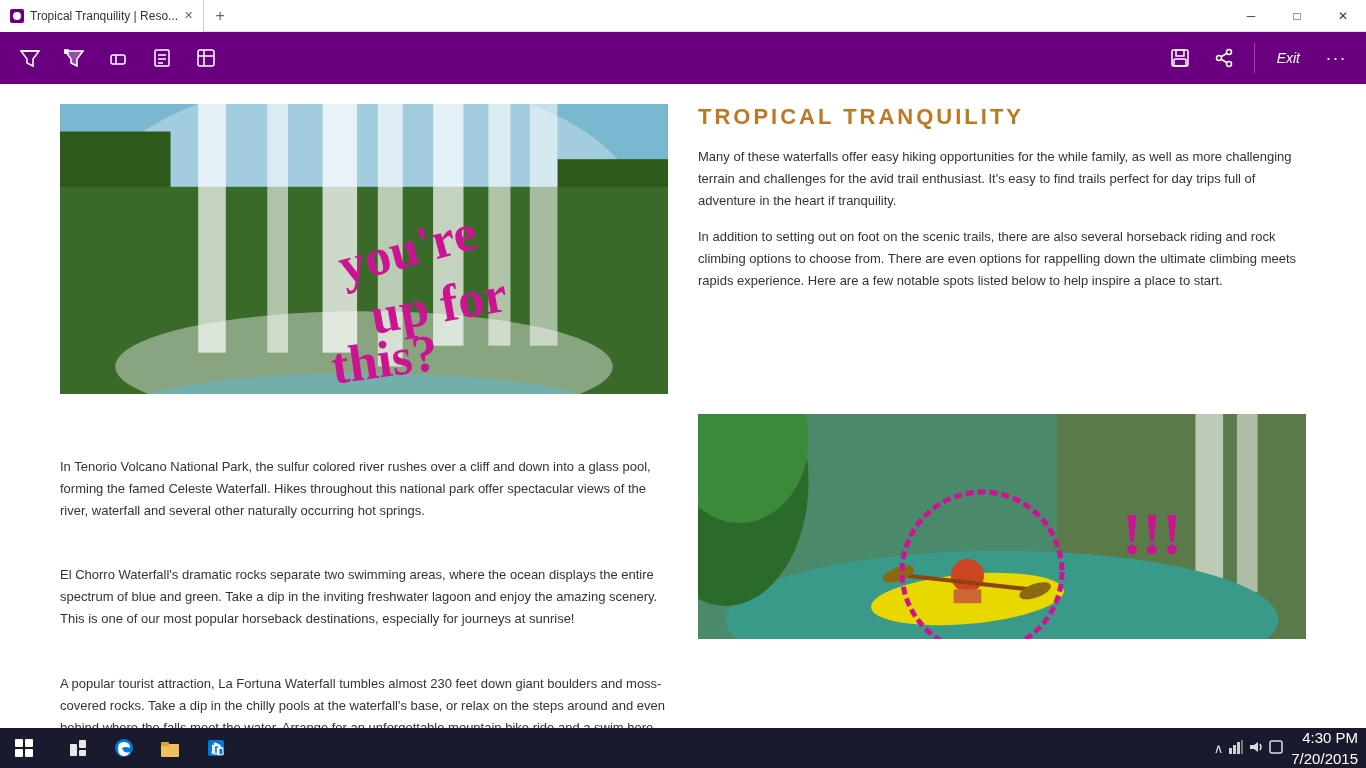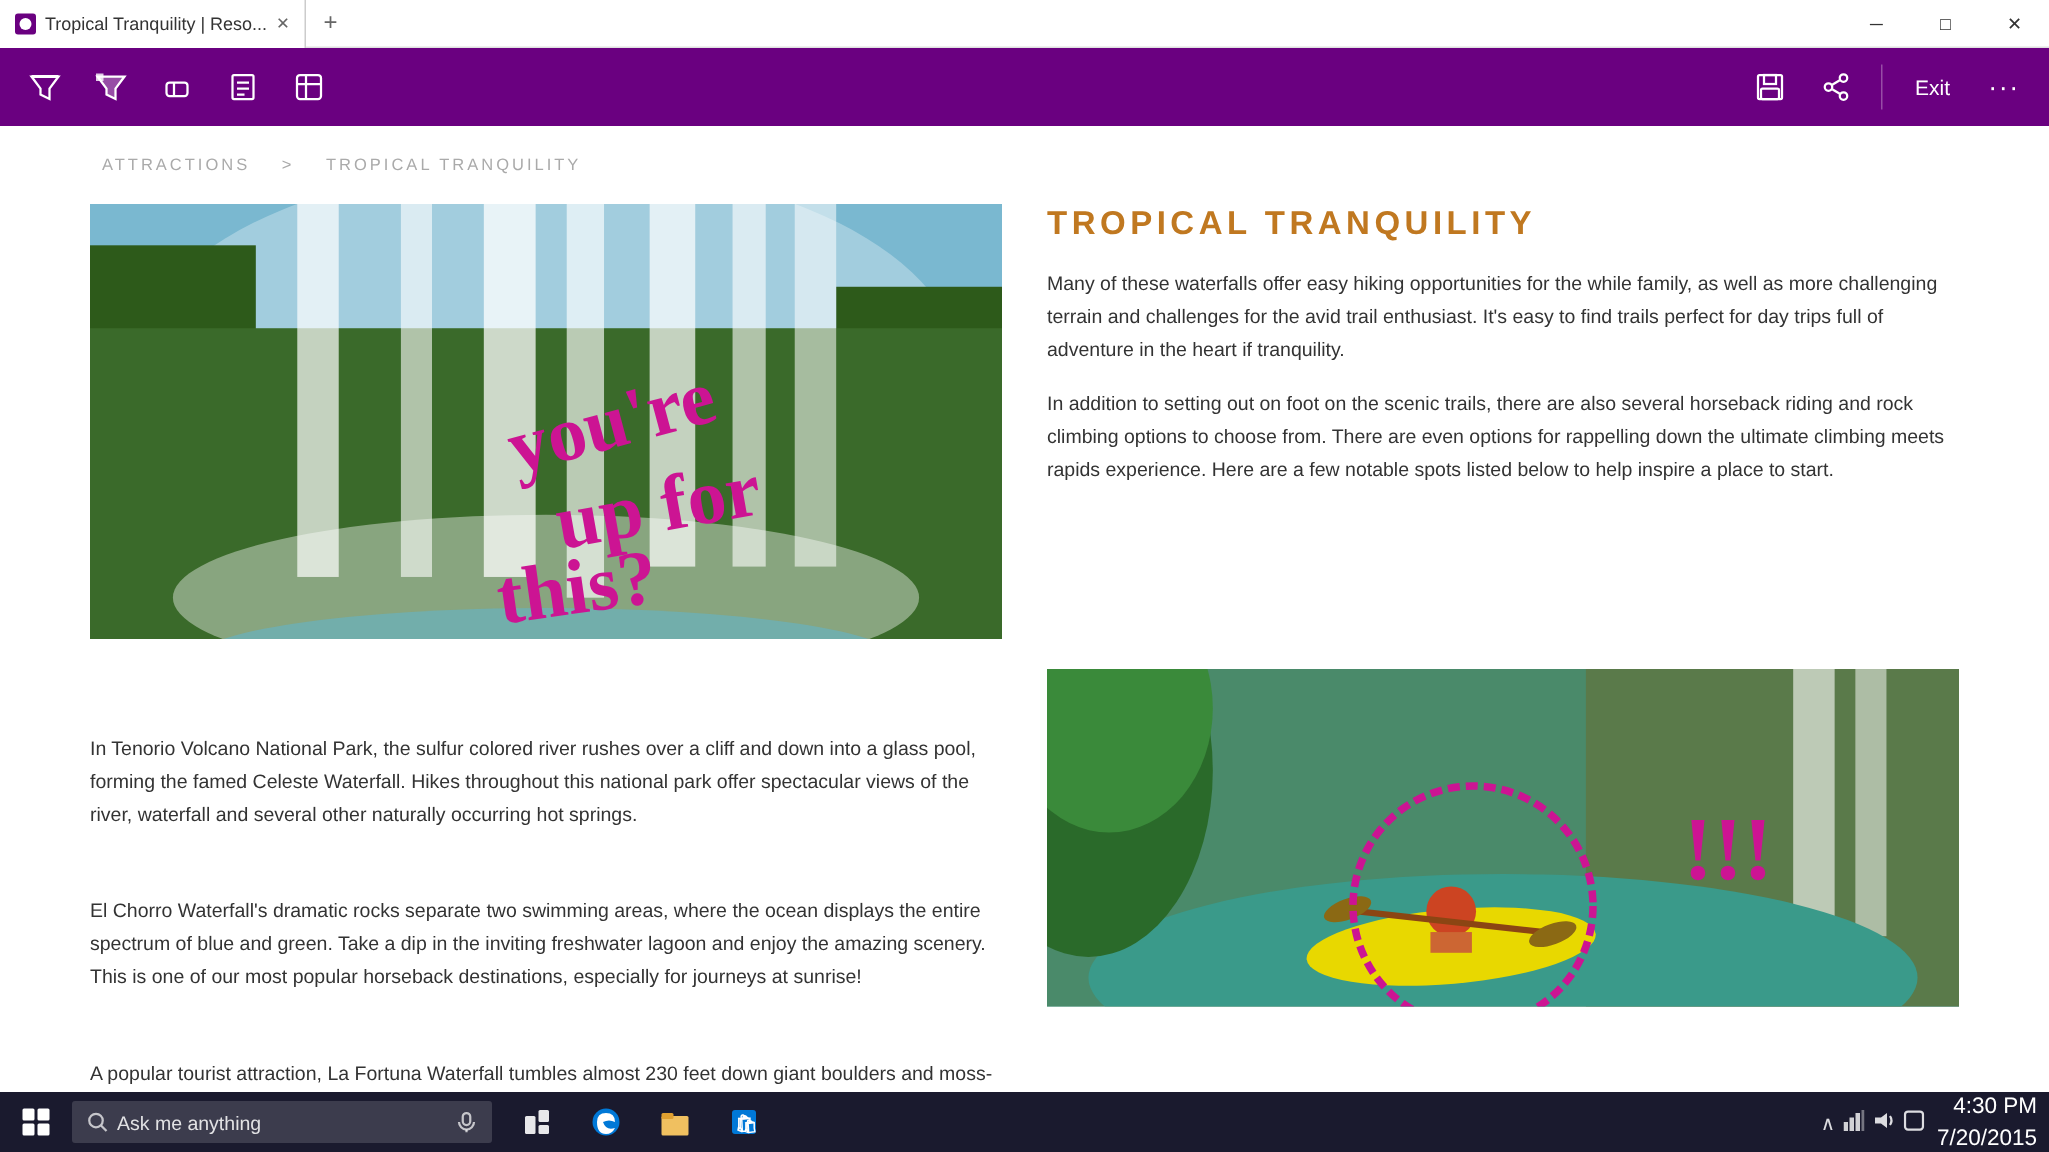--- a/index.html
+++ b/index.html
@@ -81,20 +81,21 @@
       width: 1px; height: 30px; background: rgba(255,255,255,0.3); margin: 0 4px;
     }
     .toolbar-right {
       margin-left: auto;
       display: flex; align-items: center; gap: 8px;
     }
     .exit-btn {
       background: transparent; border: none;
       color: white; font-size: 14px; cursor: pointer;
       padding: 6px 10px;
+      font-style: italic;
     }
 
     
     #content-area {
       height: calc(768px - 32px - 52px - 40px);
       overflow-y: auto;
       background: #fff;
       padding: 20px 60px;
     }
 
@@ -290,25 +291,20 @@
         </svg>
     </div>
     <div class="tool-separator"></div>
     <button class="exit-btn">Exit</button>
     <div class="tool-btn" style="font-size:18px;color:white;letter-spacing:1px;">···</div>
   </div>
 </div>
 
 <div id="content-area">
 
-  <div class="breadcrumb">
-    <span>ATTRACTIONS</span>
-    <span>&gt;</span>
-    <span>TROPICAL TRANQUILITY</span>
-  </div>
 
   <div class="two-col">
 
     <div style="position:relative;">
       <div class="img-placeholder waterfall">
         <svg width="100%" height="290" viewBox="0 0 440 290" xmlns="http://www.w3.org/2000/svg" preserveAspectRatio="xMidYMid slice">
 
           <rect width="440" height="290" fill="#7ab8d0"></rect>
 
           <ellipse cx="220" cy="120" rx="200" ry="100" fill="rgba(255,255,255,0.3)"></ellipse>
@@ -410,32 +406,20 @@
 <div id="taskbar">
   <div class="start-btn">
     <div class="start-icon">
       <div></div>
       <div></div>
       <div></div>
       <div></div>
     </div>
   </div>
 
-  <div class="search-area">
-    <svg width="14" height="14" viewBox="0 0 14 14" fill="none">
-        <circle cx="6" cy="6" r="4.5" stroke="rgba(255,255,255,0.7)" stroke-width="1.5"></circle>
-        <line x1="9.5" y1="9.5" x2="13" y2="13" stroke="rgba(255,255,255,0.7)" stroke-width="1.5"></line>
-      </svg>
-    <span class="search-text">Ask me anything</span>
-    <svg style="margin-left:auto;" width="14" height="14" viewBox="0 0 14 14" fill="none">
-        <rect x="4.5" y="1" width="5" height="8" rx="2.5" stroke="rgba(255,255,255,0.7)" stroke-width="1.5"></rect>
-        <path d="M2 7c0 2.8 2.2 5 5 5s5-2.2 5-5" stroke="rgba(255,255,255,0.7)" stroke-width="1.5" fill="none"></path>
-        <line x1="7" y1="12" x2="7" y2="14" stroke="rgba(255,255,255,0.7)" stroke-width="1.5"></line>
-      </svg>
-  </div>
 
   <div class="taskbar-icons">
 
     <div class="taskbar-icon">
       <svg width="18" height="18" viewBox="0 0 18 18" fill="white">
           <rect x="1" y="5" width="7" height="12" rx="1" fill="white" opacity="0.9"></rect>
           <rect x="10" y="1" width="7" height="8" rx="1" fill="white" opacity="0.9"></rect>
           <rect x="10" y="11" width="7" height="6" rx="1" fill="white" opacity="0.9"></rect>
         </svg>
     </div>

